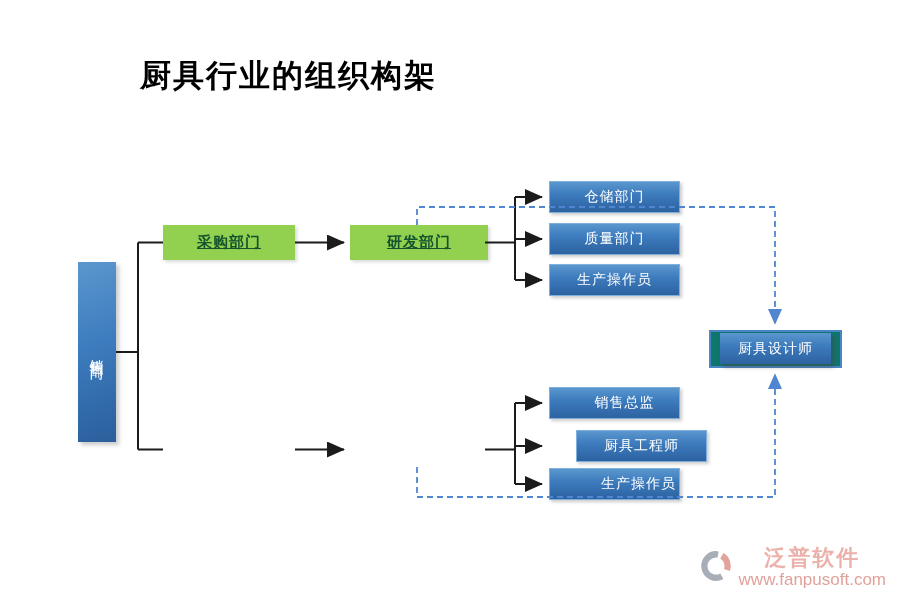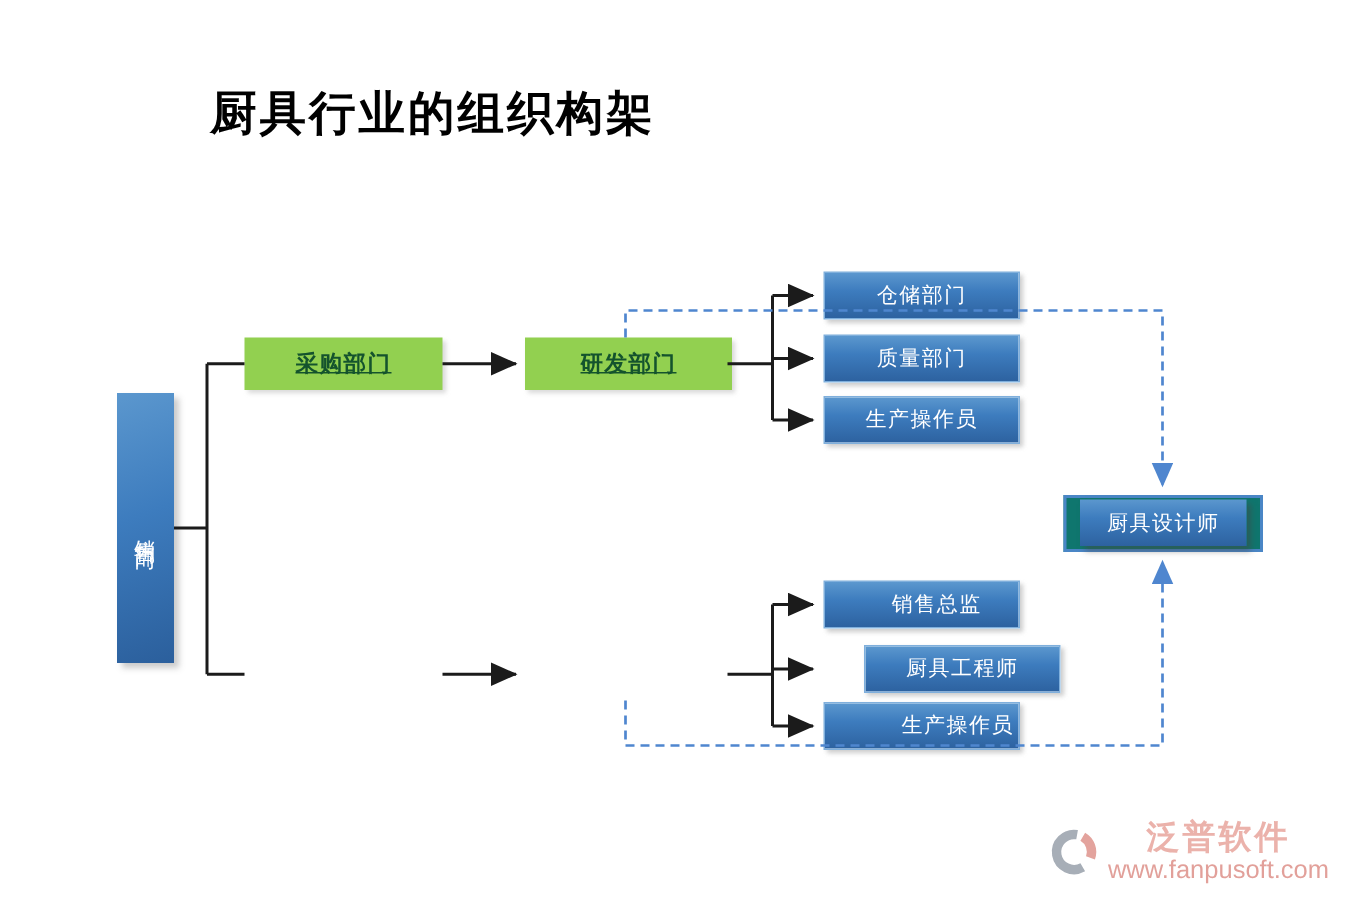--- a/index.html
+++ b/index.html
@@ -35,21 +35,21 @@
   }
   .designer-inner{
     position:absolute;left:9px;top:1px;width:111px;height:31px;
     background:linear-gradient(180deg,#5b97ce 0%,#3d7cbe 40%,#2d62a0 100%);
     color:#fff;font-size:14px;letter-spacing:1px;
     display:flex;align-items:center;justify-content:center;
     box-shadow:3px 3px 4px rgba(70,70,70,0.5);
   }
   #wires{position:absolute;left:0;top:0;pointer-events:none;}
   .logo{
-    position:absolute;right:14px;bottom:12px;display:flex;align-items:center;gap:5px;
+    position:absolute;right:14px;bottom:12px;display:flex;align-items:flex-start;gap:5px;
     opacity:0.85;
   }
   .logo-texts{display:flex;flex-direction:column;align-items:center;line-height:1;}
   .logo-brand{font-size:22px;font-weight:bold;color:#e8a59d;letter-spacing:2px;}
   .logo-url{font-size:17px;color:#dd9089;margin-top:2px;font-weight:normal;}
 </style>
 </head>
 <body>
 
 <div id="stage">

